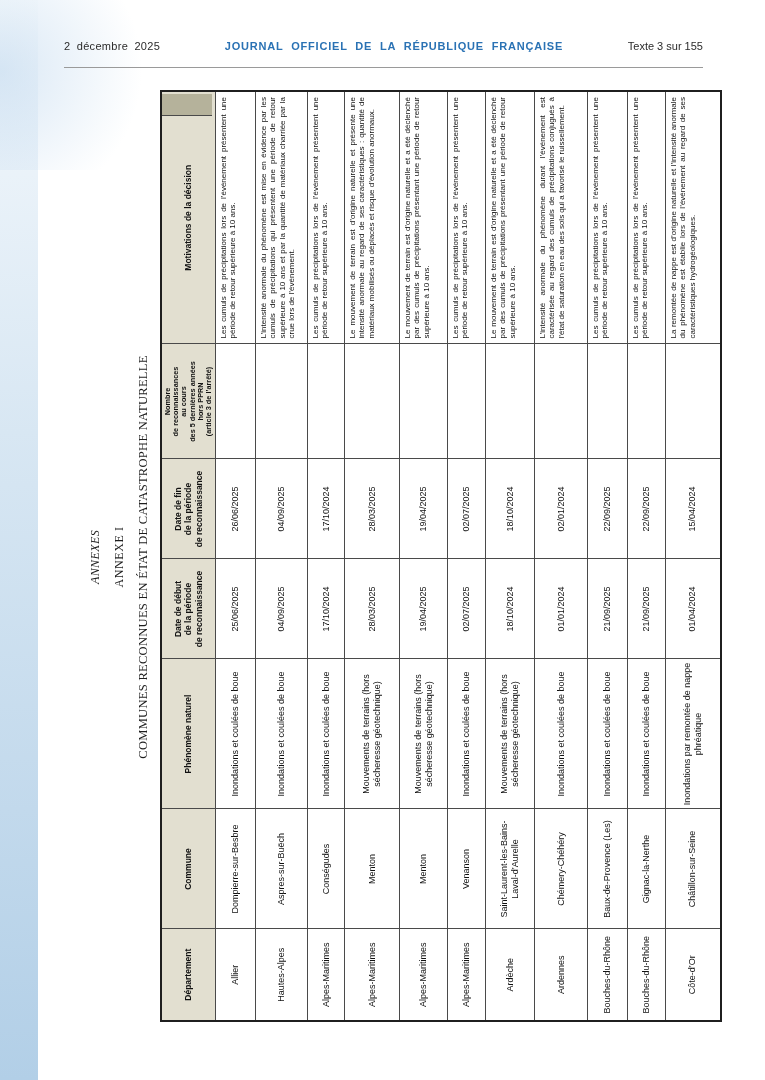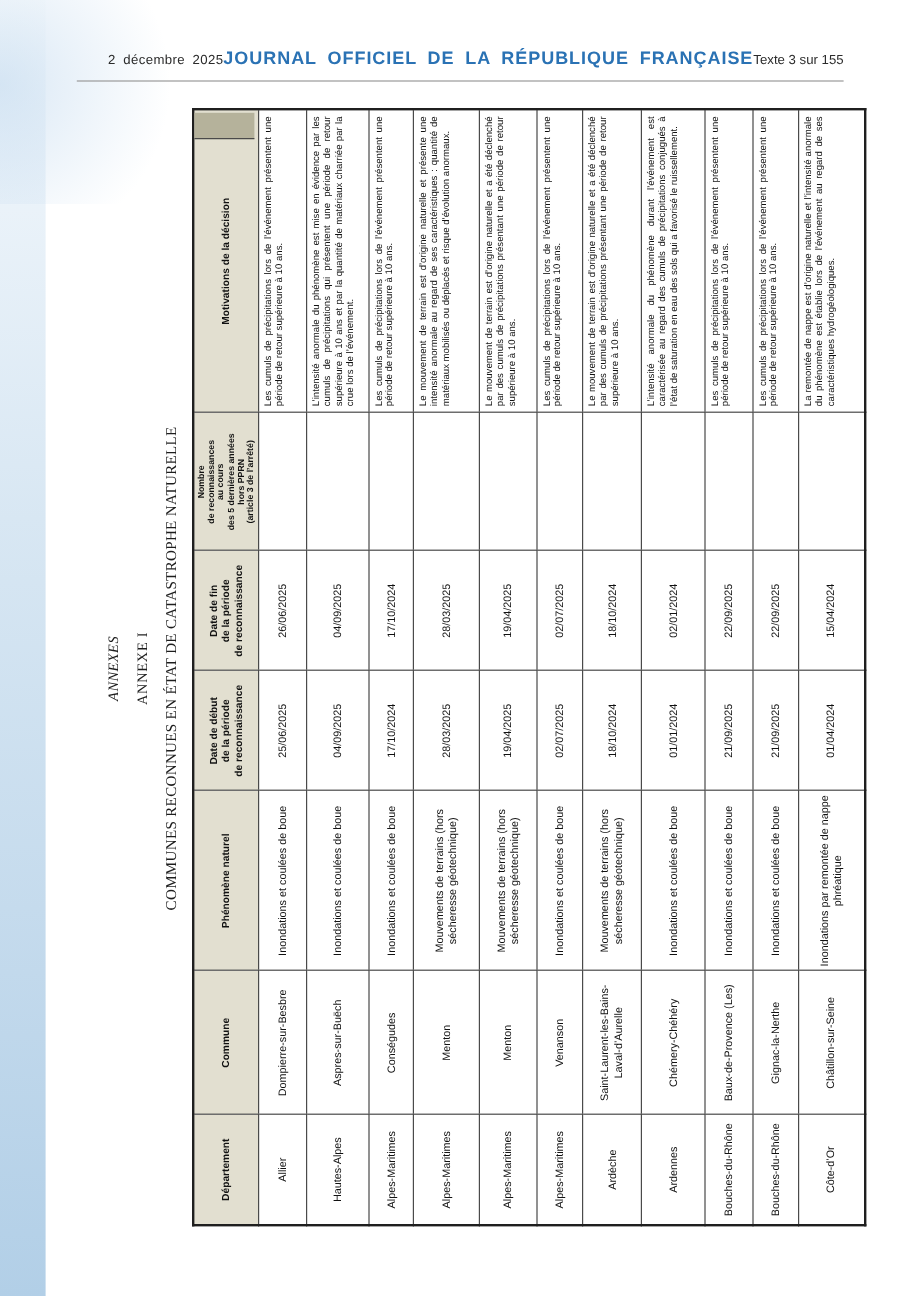--- a/index.html
+++ b/index.html
@@ -17,26 +17,26 @@
     z-index:1;
   }
   .edge-corner {
     position:absolute; left:0; top:0; width:170px; height:170px;
     background:radial-gradient(circle at 0px 70px, rgba(187,213,237,0.55), rgba(255,255,255,0) 72%);
     z-index:1;
   }
   
   .jo-header {
     position:absolute; left:64px; right:62px; top:40px;
-    display:flex; justify-content:flex-end; align-items:baseline;
+    display:flex; justify-content:space-between; align-items:baseline;
     z-index:2;
   }
   .jo-date { font-size:11px; color:#2b2b2b; letter-spacing:0.3px; word-spacing:3px; }
   .jo-title {
-    font-size:15px; font-weight:bold; color:#2a72b4;
+    font-size:11px; font-weight:bold; color:#2a72b4;
     letter-spacing:0.8px; word-spacing:4px;
   }
   .jo-ref { font-size:11px; color:#2b2b2b; }
   .jo-rule {
     position:absolute; left:64px; right:62px; top:67px; height:1px;
     background:#9a9a9a; z-index:2;
   }
   
   .rot {
     position:absolute; white-space:nowrap;

